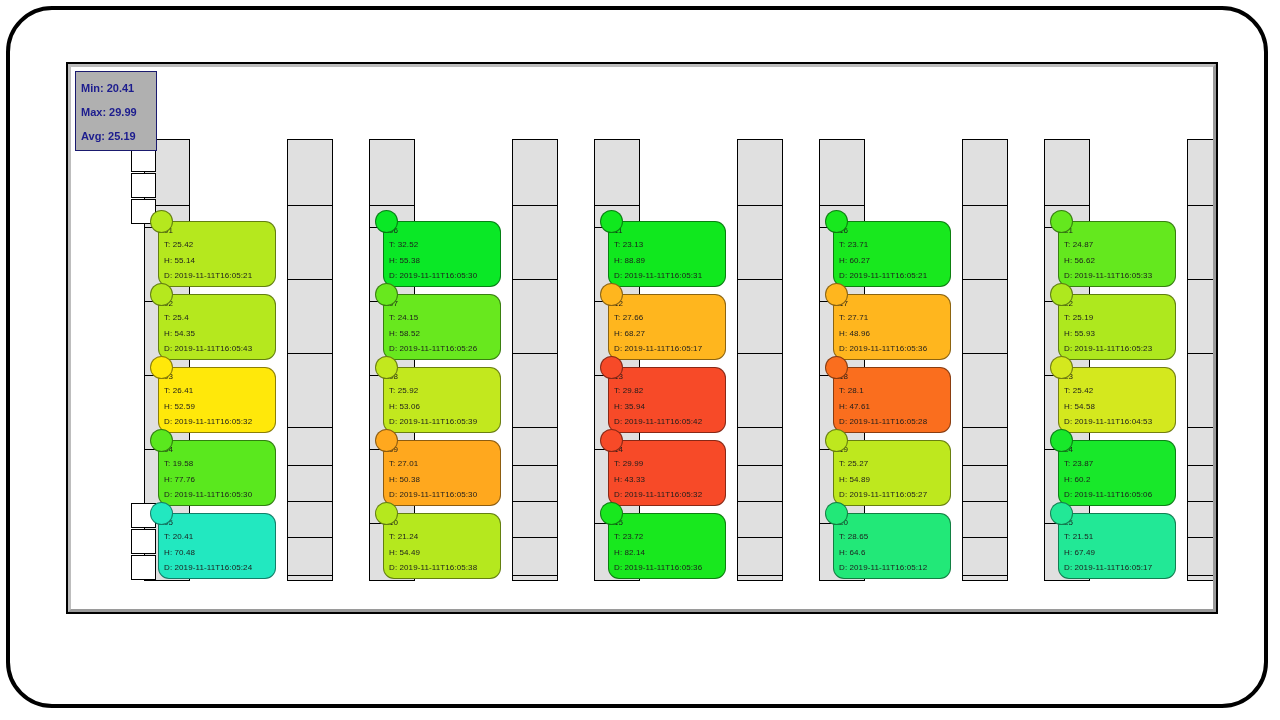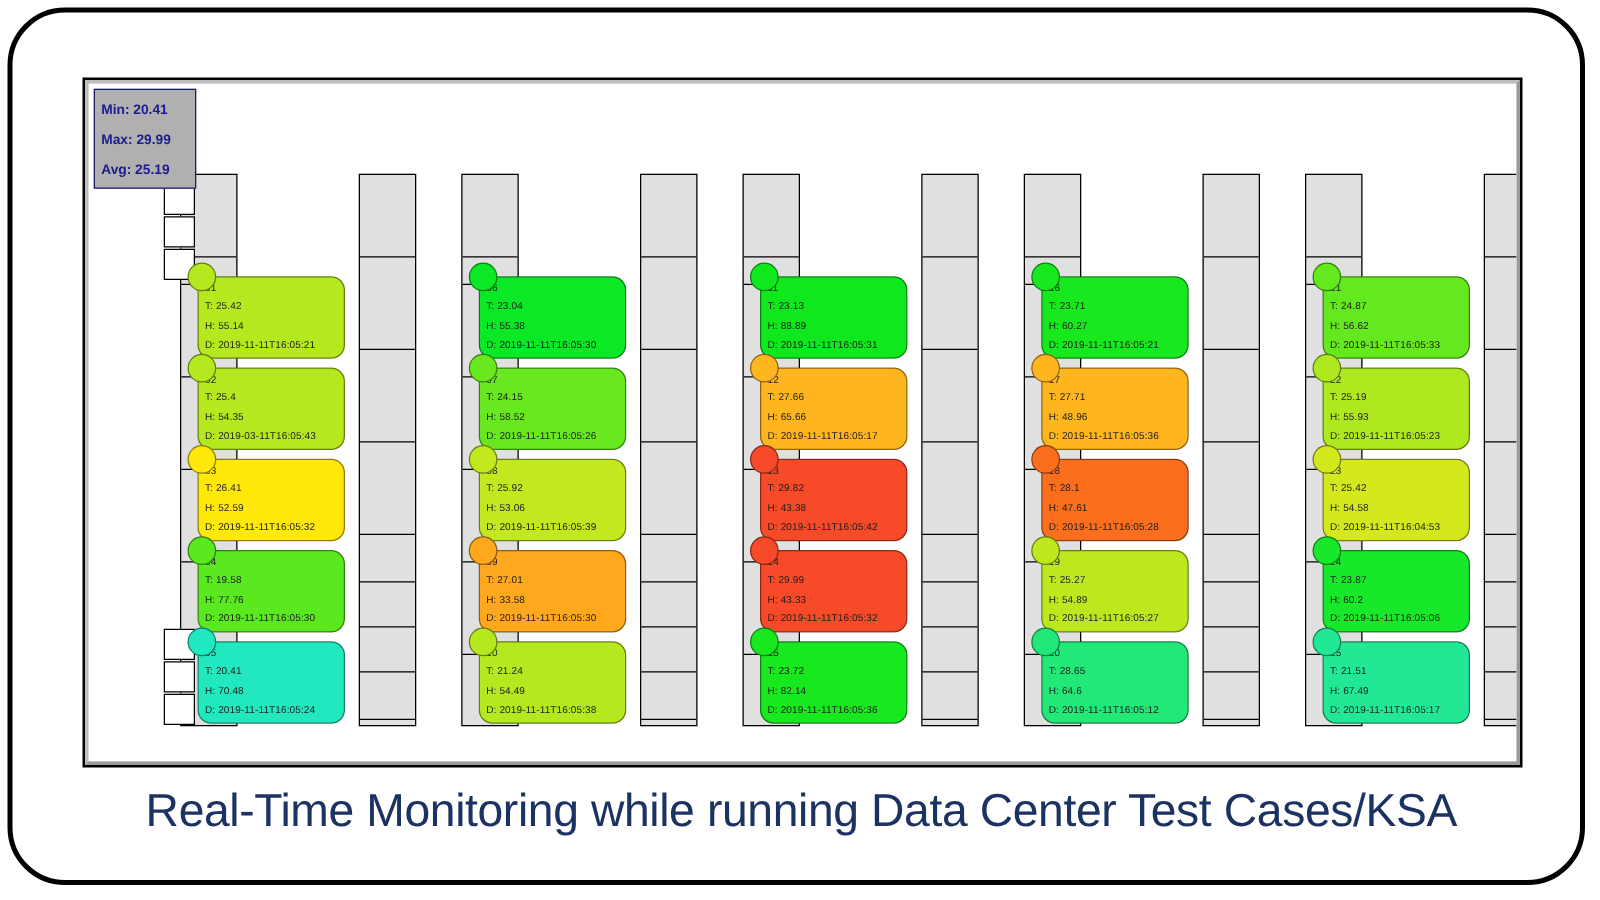--- a/index.html
+++ b/index.html
@@ -243,21 +243,21 @@
             <div class="ln id">01</div>
             <div class="ln">T: 25.42</div>
             <div class="ln">H: 55.14</div>
             <div class="ln">D: 2019-11-11T16:05:21</div>
           </div>
           <div class="sensor" style="left: 87px; top: 227px; background: rgb(181, 232, 30);">
             <div class="dot" style="background: rgb(181, 232, 30);"></div>
             <div class="ln id">02</div>
             <div class="ln">T: 25.4</div>
             <div class="ln">H: 54.35</div>
-            <div class="ln">D: 2019-03-11T16:05:43</div>
+            <div class="ln">D: 2019-11-11T16:05:43</div>
           </div>
           <div class="sensor" style="left: 87px; top: 300px; background: rgb(255, 232, 10);">
             <div class="dot" style="background: rgb(255, 232, 10);"></div>
             <div class="ln id">03</div>
             <div class="ln">T: 26.41</div>
             <div class="ln">H: 52.59</div>
             <div class="ln">D: 2019-11-11T16:05:32</div>
           </div>
           <div class="sensor" style="left: 87px; top: 373px; background: rgb(90, 232, 30);">
             <div class="dot" style="background: rgb(90, 232, 30);"></div>
@@ -269,21 +269,21 @@
           <div class="sensor" style="left: 87px; top: 446px; background: rgb(34, 232, 192);">
             <div class="dot" style="background: rgb(34, 232, 192);"></div>
             <div class="ln id">05</div>
             <div class="ln">T: 20.41</div>
             <div class="ln">H: 70.48</div>
             <div class="ln">D: 2019-11-11T16:05:24</div>
           </div>
           <div class="sensor" style="left: 312px; top: 154px; background: rgb(10, 232, 38);">
             <div class="dot" style="background: rgb(10, 232, 38);"></div>
             <div class="ln id">06</div>
-            <div class="ln">T: 23.04</div>
+            <div class="ln">T: 32.52</div>
             <div class="ln">H: 55.38</div>
             <div class="ln">D: 2019-11-11T16:05:30</div>
           </div>
           <div class="sensor" style="left: 312px; top: 227px; background: rgb(104, 232, 30);">
             <div class="dot" style="background: rgb(104, 232, 30);"></div>
             <div class="ln id">07</div>
             <div class="ln">T: 24.15</div>
             <div class="ln">H: 58.52</div>
             <div class="ln">D: 2019-11-11T16:05:26</div>
           </div>
@@ -291,49 +291,49 @@
             <div class="dot" style="background: rgb(194, 232, 30);"></div>
             <div class="ln id">08</div>
             <div class="ln">T: 25.92</div>
             <div class="ln">H: 53.06</div>
             <div class="ln">D: 2019-11-11T16:05:39</div>
           </div>
           <div class="sensor" style="left: 312px; top: 373px; background: rgb(255, 168, 30);">
             <div class="dot" style="background: rgb(255, 168, 30);"></div>
             <div class="ln id">09</div>
             <div class="ln">T: 27.01</div>
-            <div class="ln">H: 33.58</div>
+            <div class="ln">H: 50.38</div>
             <div class="ln">D: 2019-11-11T16:05:30</div>
           </div>
           <div class="sensor" style="left: 312px; top: 446px; background: rgb(181, 232, 30);">
             <div class="dot" style="background: rgb(181, 232, 30);"></div>
             <div class="ln id">10</div>
             <div class="ln">T: 21.24</div>
             <div class="ln">H: 54.49</div>
             <div class="ln">D: 2019-11-11T16:05:38</div>
           </div>
           <div class="sensor" style="left: 537px; top: 154px; background: rgb(16, 232, 30);">
             <div class="dot" style="background: rgb(16, 232, 30);"></div>
             <div class="ln id">11</div>
             <div class="ln">T: 23.13</div>
             <div class="ln">H: 88.89</div>
             <div class="ln">D: 2019-11-11T16:05:31</div>
           </div>
           <div class="sensor" style="left: 537px; top: 227px; background: rgb(255, 182, 30);">
             <div class="dot" style="background: rgb(255, 182, 30);"></div>
             <div class="ln id">12</div>
             <div class="ln">T: 27.66</div>
-            <div class="ln">H: 65.66</div>
+            <div class="ln">H: 68.27</div>
             <div class="ln">D: 2019-11-11T16:05:17</div>
           </div>
           <div class="sensor" style="left: 537px; top: 300px; background: rgb(247, 74, 40);">
             <div class="dot" style="background: rgb(247, 74, 40);"></div>
             <div class="ln id">13</div>
             <div class="ln">T: 29.82</div>
-            <div class="ln">H: 43.38</div>
+            <div class="ln">H: 35.94</div>
             <div class="ln">D: 2019-11-11T16:05:42</div>
           </div>
           <div class="sensor" style="left: 537px; top: 373px; background: rgb(247, 74, 40);">
             <div class="dot" style="background: rgb(247, 74, 40);"></div>
             <div class="ln id">14</div>
             <div class="ln">T: 29.99</div>
             <div class="ln">H: 43.33</div>
             <div class="ln">D: 2019-11-11T16:05:32</div>
           </div>
           <div class="sensor" style="left: 537px; top: 446px; background: rgb(24, 232, 30);">
@@ -411,14 +411,13 @@
             <div class="ln id">25</div>
             <div class="ln">T: 21.51</div>
             <div class="ln">H: 67.49</div>
             <div class="ln">D: 2019-11-11T16:05:17</div>
           </div>
         </div>
 
     </div>
   </div>
 
-  <div class="title">Real-Time Monitoring while running Data Center Test Cases/KSA</div>
 </div>
 
 </body></html>

